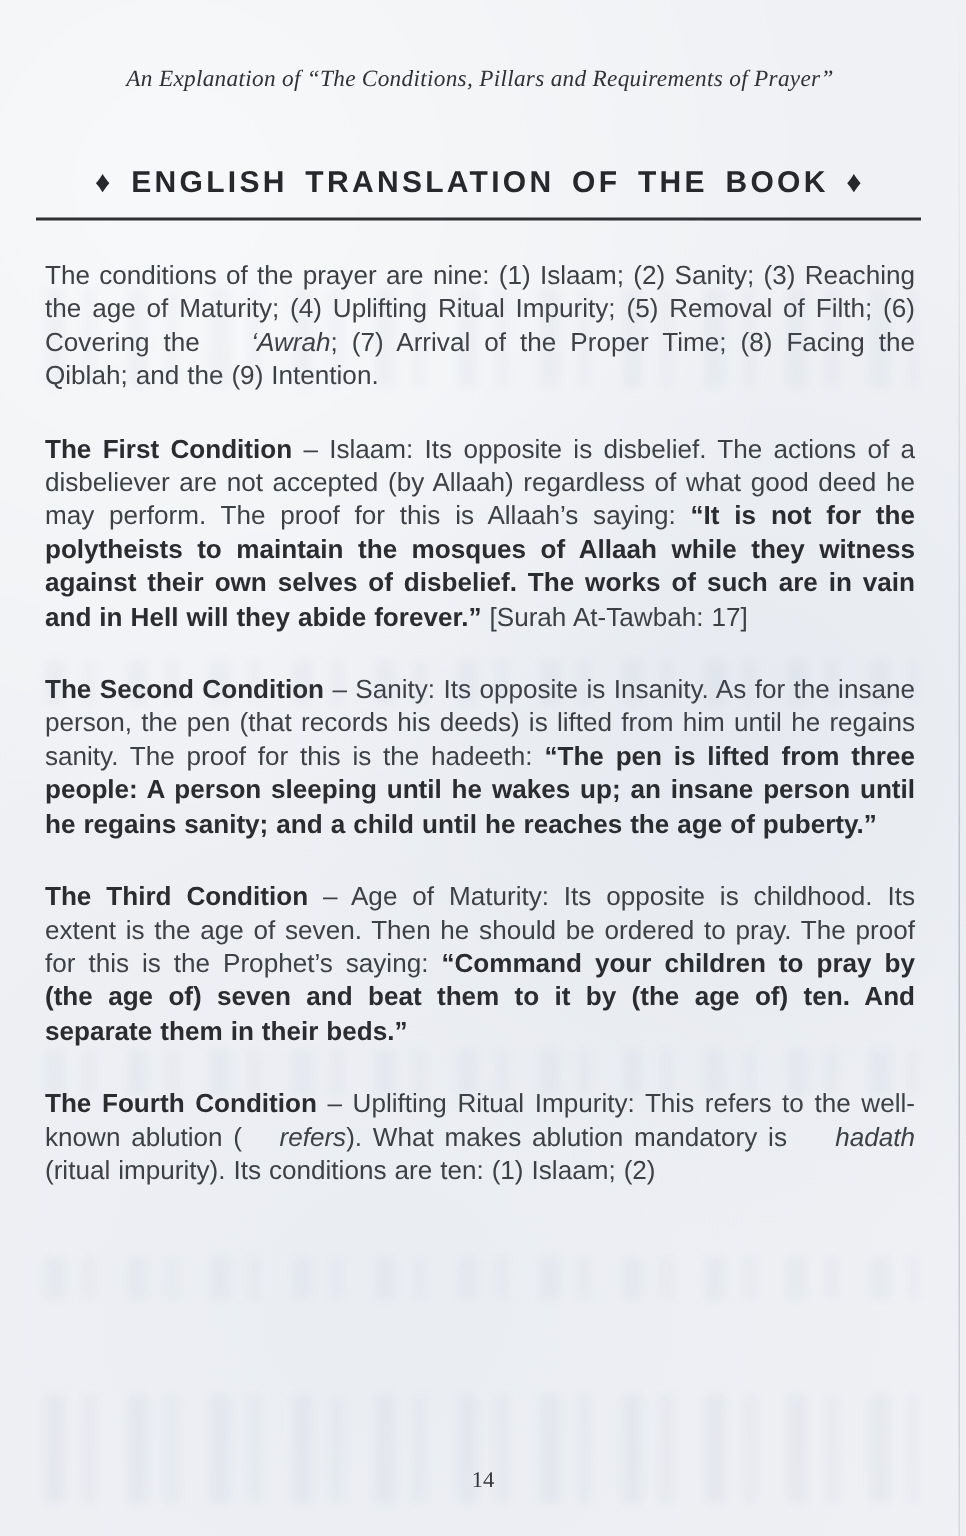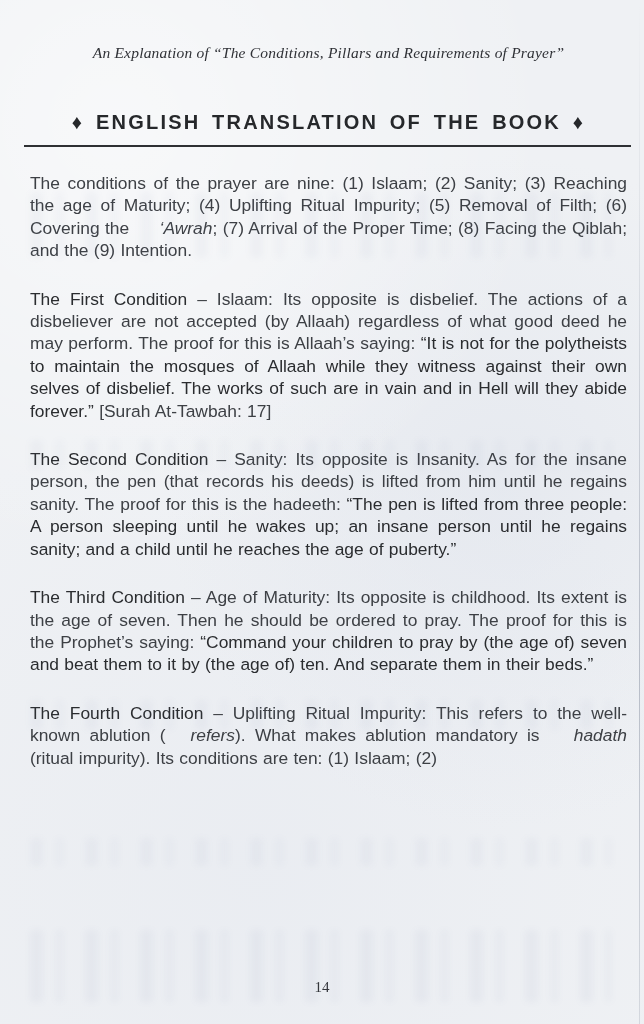--- a/index.html
+++ b/index.html
@@ -5,21 +5,21 @@
   html, body { margin: 0; padding: 0; }
   body {
     width: 644px; height: 1024px;
     font-family: "Liberation Sans", "DejaVu Sans", sans-serif;
     overflow: hidden;
   }
   .scan {
     position: relative;
     width: 644px; height: 1024px;
     box-sizing: border-box;
-    padding: 44px 17px 0 30px;
+    padding: 44px 34px 0 30px;
     background:
       radial-gradient(circle at 18% 12%, rgba(255,255,255,0.55), rgba(255,255,255,0) 42%),
       radial-gradient(circle at 78% 48%, rgba(219,224,234,0.45), rgba(219,224,234,0) 46%),
       radial-gradient(circle at 40% 85%, rgba(226,230,238,0.4), rgba(226,230,238,0) 50%),
       #eff1f4;
   }
   
   .bleed {
     position: absolute; left: 30px; right: 32px;
     background: repeating-linear-gradient(90deg,
@@ -65,21 +65,21 @@
   .body-par {
     margin: 0 0 26px 0;
     font-size: 17.4px;
     line-height: 22.4px;
     text-align: justify;
     color: #3d4045;
     word-spacing: 0.5px;
   }
   .body-par.first { margin-top: 25px; }
   .t  { font-style: normal; }
-  .bd { font-weight: normal; color: #2a2c2f; margin-top: 20px; }
+  .bd { font-weight: bold; color: #2a2c2f; margin-top: 20px; }
   .it { font-style: italic; margin-left: 25px; }
   .page-number {
     position: absolute;
     left: 0; right: 0; bottom: 28px;
     text-align: center;
     font-family: "Liberation Serif", "DejaVu Serif", serif;
     font-size: 15px;
     color: #34363b;
   }
 </style>

